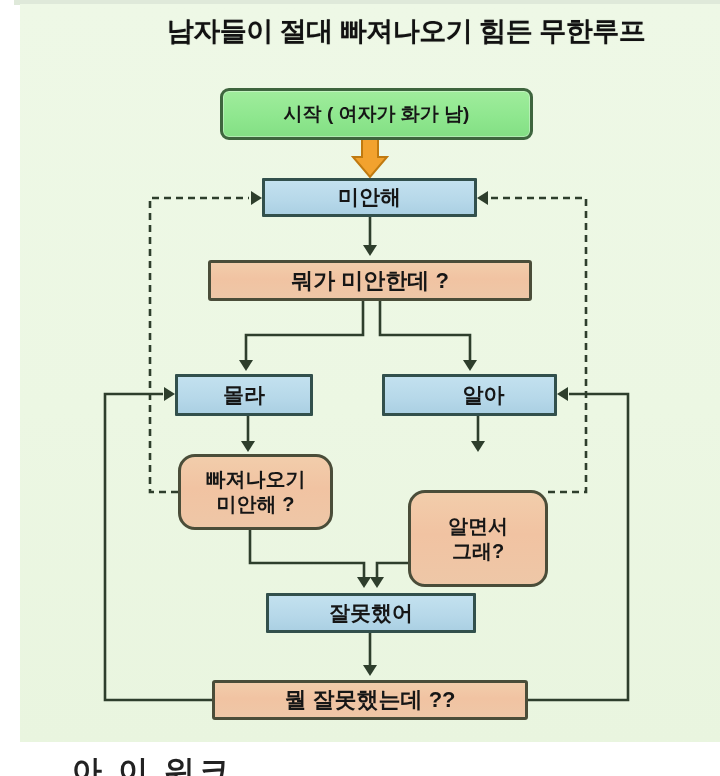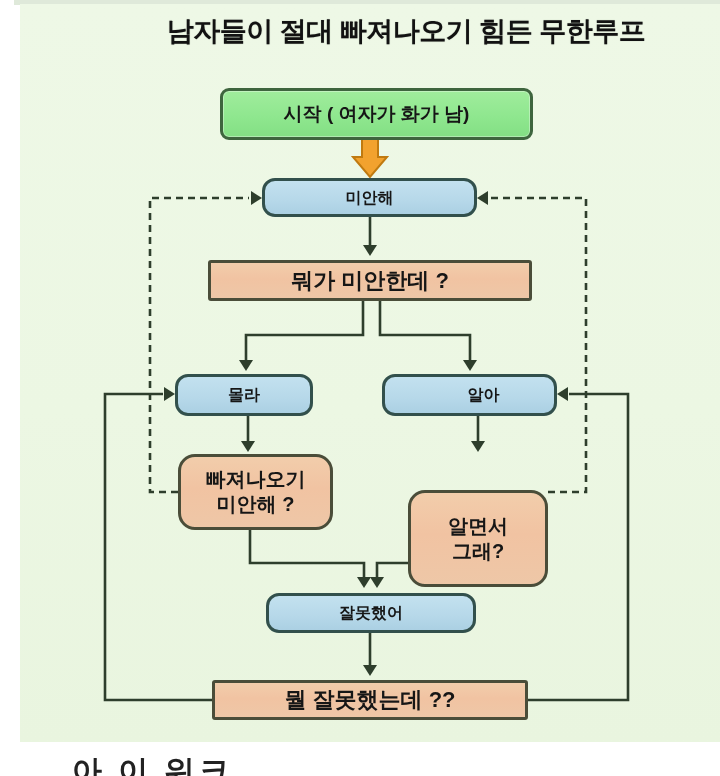--- a/index.html
+++ b/index.html
@@ -26,22 +26,22 @@
     text-align:center;line-height:1.25;
   }
   .green-box{
     background:linear-gradient(180deg,#a0ec9c 0%,#8fe78f 55%,#83df84 100%);
     border:3px solid #3e653e;border-radius:9px;
     font-size:19px;
     box-shadow:inset 0 0 0 1px rgba(255,255,255,.35);
   }
   .blue-box{
     background:linear-gradient(180deg,#c3e1ef 0%,#b6d8e9 60%,#abd0e3 100%);
-    border:3px solid #32504c;border-radius:13px;
-    font-size:16px;
+    border:3px solid #32504c;border-radius:1px;
+    font-size:21px;
   }
   .salmon-box{
     background:linear-gradient(180deg,#f2cdab 0%,#f1c3a2 45%,#eec7a7 100%);
     border:3px solid #4a4d39;
     font-size:22px;
   }
   .salmon-pill{border-radius:3px;}
   .salmon-round{border-radius:17px;font-size:20px;}
   svg.wires{position:absolute;left:0;top:0;pointer-events:none;}
   .caption{

